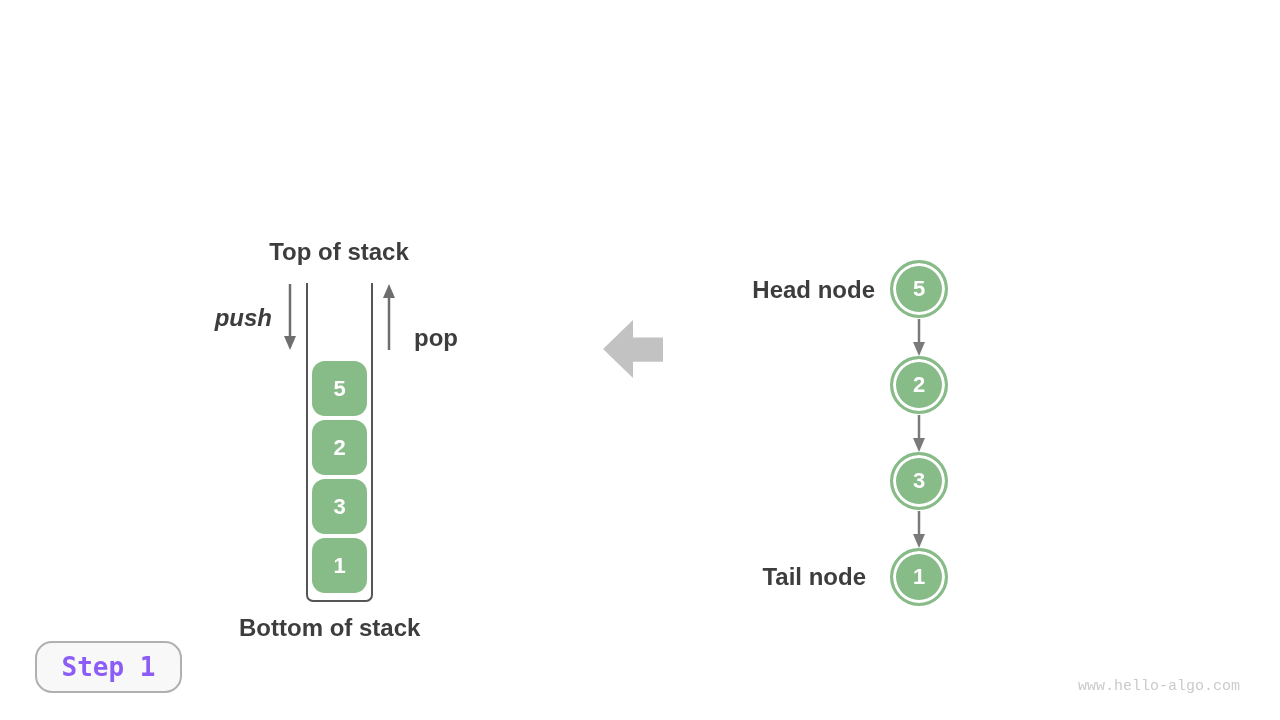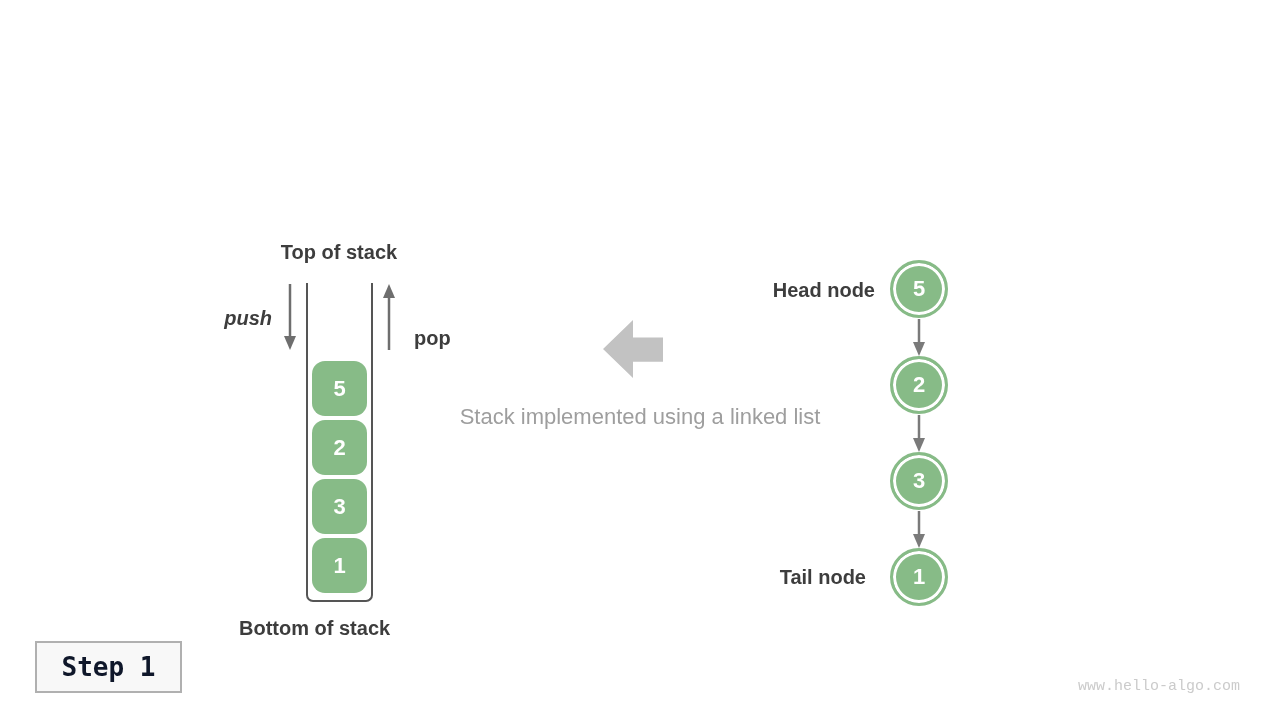--- a/index.html
+++ b/index.html
@@ -11,21 +11,21 @@
     background: #ffffff;
     overflow: hidden;
     font-family: "Liberation Sans", sans-serif;
   }
   .abs { position: absolute; }
 
   
   .label-dark {
     color: #3d3d3d;
     font-weight: bold;
-    font-size: 20px;
+    font-size: 24px;
     line-height: 24px;
   }
   .label-muted {
     color: #9e9e9e;
     font-size: 22px;
     line-height: 26px;
   }
 
   
   .stack-top-label   { left: 239px; top: 240px; width: 200px; text-align: center; }
@@ -88,23 +88,23 @@
 
   
   .arrow-svg { display: block; }
 
   
   .step-badge {
     left: 35px; top: 641px;
     width: 147px; height: 52px;
     background: #f8f8f8;
     border: 2px solid #b0b0b0;
-    border-radius: 0;
+    border-radius: 17px;
     display: flex; align-items: center; justify-content: center;
-    color: #0f172a;
+    color: #8b5cf6;
     font-family: "DejaVu Sans Mono", monospace;
     font-weight: bold;
     font-size: 26px;
   }
 
   
   .watermark {
     right: 40px; top: 678px;
     color: #cbcbcb;
     font-family: Liberation Mono, monospace;
@@ -136,21 +136,20 @@
 
   <div class="abs stack-item stack-item-0" style="background:#87bb87;">5</div>
   <div class="abs stack-item stack-item-1" style="background:#87bb87;">2</div>
   <div class="abs stack-item stack-item-2" style="background:#87bb87;">3</div>
   <div class="abs stack-item stack-item-3" style="background:#87bb87;">1</div>
 
   <div class="abs label-dark stack-bottom-label">Bottom of stack</div>
 
   <div class="abs block-arrow"></div>
 
-  <div class="abs label-muted caption">Stack implemented using a linked list</div>
 
   <div class="abs label-dark head-label">Head node</div>
 
   <div class="abs ll-node ll-node-0">5</div>
 
   <svg class="abs arrow-svg" style="left:911px; top:319px;" width="16" height="37">
     <line x1="8" y1="0" x2="8" y2="25" stroke="#7a7a7a" stroke-width="2.5"></line>
     <polygon points="2,23 14,23 8,37" fill="#7a7a7a"></polygon>
   </svg>
 

